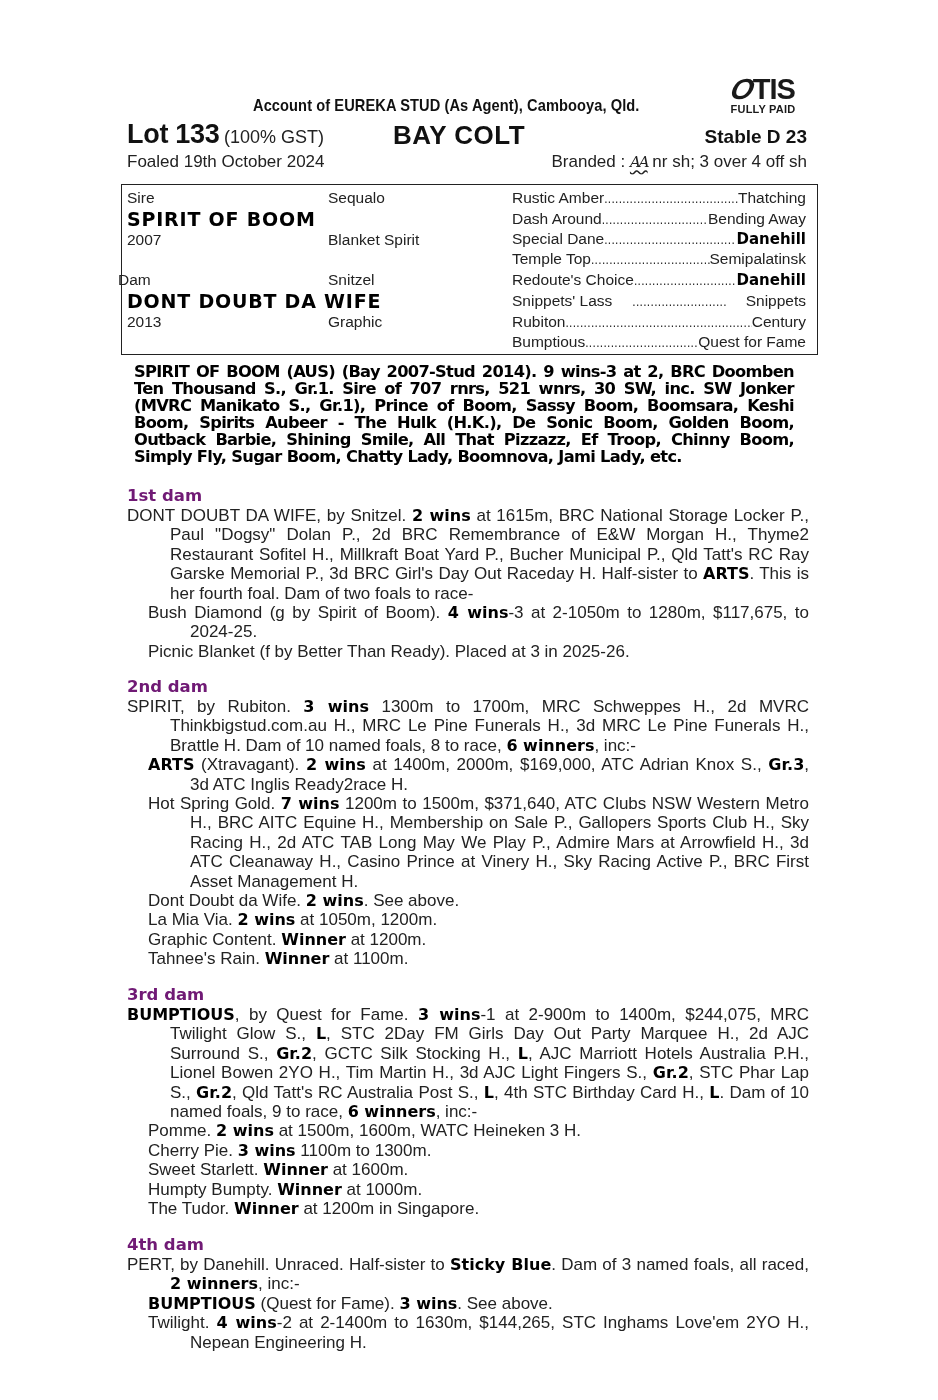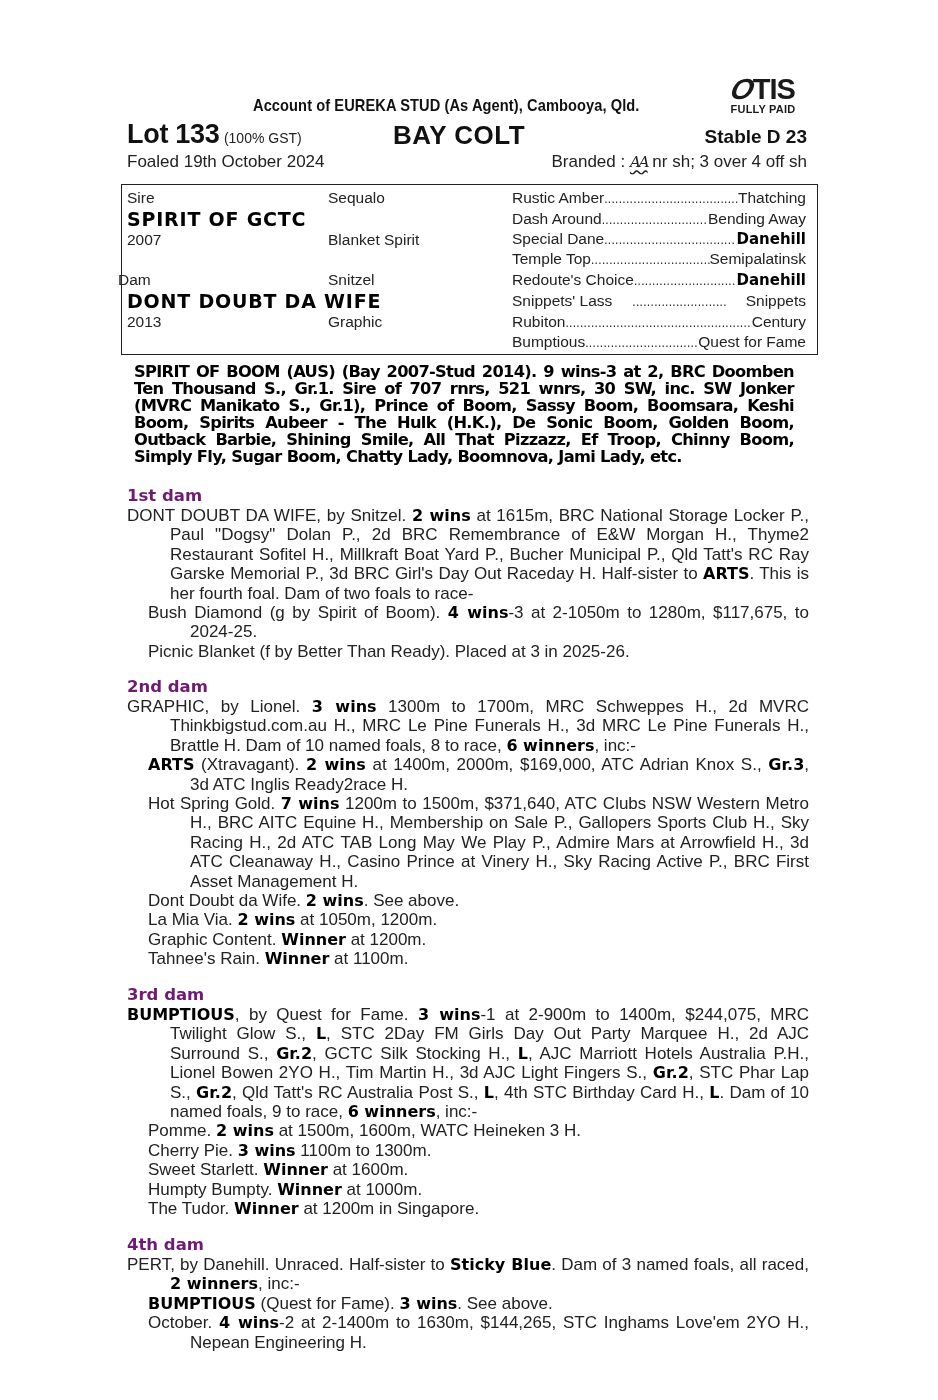--- a/index.html
+++ b/index.html
@@ -6,21 +6,21 @@
   body { width:938px; height:1400px; position:relative; font-family:"Liberation Sans", sans-serif; color:#111; overflow:hidden; }
   .abs { position:absolute; }
   .cond { font-family:"Liberation Sans Narrow","Liberation Sans", sans-serif; }
   .account { left:253px; top:96px; font-size:17px; font-weight:bold; transform:scaleX(0.86); transform-origin:left top; white-space:nowrap; letter-spacing:0.1px; }
   .logo { left:720px; top:76px; width:86px; text-align:center; }
   .logo-main { font-size:29px; font-weight:900; font-style:normal; line-height:27px; letter-spacing:-1px; color:#1a1a1a; }
   .logo-main .o { display:inline-block; font-style:italic; transform:skewX(-14deg); }
   .logo-sub { font-size:11px; font-weight:bold; letter-spacing:0.2px; margin-top:0px; color:#1a1a1a; }
   .lot { left:127px; top:119px; white-space:nowrap; }
   .lot-main { font-size:27px; font-weight:bold; letter-spacing:-0.3px; }
-  .lot-gst { font-size:14px; color:#222; }
+  .lot-gst { font-size:18px; color:#222; }
   .colour { left:393px; top:120px; font-size:26px; font-weight:bold; letter-spacing:0.5px; }
   .stable { right:131px; top:126px; font-size:19px; font-weight:bold; }
   .foaled { left:127px; top:152px; font-size:17px; color:#222; }
   .branded { right:131px; top:152px; font-size:17px; color:#222; white-space:nowrap; }
   .brand-mark { display:inline-block; font-style:italic; font-family:"DejaVu Serif", serif; font-size:15px; text-decoration:underline wavy; text-underline-offset:2px; letter-spacing:-2px; }
 
   .pedbox { left:121px; top:184px; width:695px; height:169px; border:1.5px solid #222; }
   .ped { font-size:15.5px; color:#222; white-space:nowrap; }
   .ped-bold { font-weight:900; font-size:19px; letter-spacing:0.8px; color:#000; font-family:"DejaVu Sans", sans-serif; }
   .ped-right { left:512px; width:294px; font-size:15.5px; color:#222; display:flex; white-space:nowrap; }
@@ -56,21 +56,21 @@
 <div class="abs colour">BAY COLT</div>
 <div class="abs stable">Stable D 23</div>
 <div class="abs foaled">Foaled 19th October 2024</div>
 <div class="abs branded">
   <span>Branded : </span><span class="brand-mark">AA</span><span> nr sh; 3 over 4 off sh</span>
 </div>
 
 <div class="abs pedbox"></div>
 
 <div class="abs ped" style="left:127px;top:189px;">Sire</div>
-<div class="abs ped ped-bold" style="left:127px;top:208px;">SPIRIT OF GCTC</div>
+<div class="abs ped ped-bold" style="left:127px;top:208px;">SPIRIT OF BOOM</div>
 <div class="abs ped" style="left:127px;top:231px;">2007</div>
 <div class="abs ped" style="left:118px;top:271px;">Dam</div>
 <div class="abs ped ped-bold" style="left:127px;top:290px;">DONT DOUBT DA WIFE</div>
 <div class="abs ped" style="left:127px;top:313px;">2013</div>
 
 <div class="abs ped" style="left:328px;top:189px;">Sequalo</div>
 <div class="abs ped" style="left:328px;top:231px;">Blanket Spirit</div>
 <div class="abs ped" style="left:328px;top:271px;">Snitzel</div>
 <div class="abs ped" style="left:328px;top:313px;">Graphic</div>
 
@@ -118,35 +118,35 @@
 <div class="abs sirebio cond">SPIRIT OF BOOM (AUS) (Bay 2007-Stud 2014). 9 wins-3 at 2, BRC Doomben Ten Thousand S., Gr.1. Sire of 707 rnrs, 521 wnrs, 30 SW, inc. SW Jonker (MVRC Manikato S., Gr.1), Prince of Boom, Sassy Boom, Boomsara, Keshi Boom, Spirits Aubeer - The Hulk (H.K.), De Sonic Boom, Golden Boom, Outback Barbie, Shining Smile, All That Pizzazz, Ef Troop, Chinny Boom, Simply Fly, Sugar Boom, Chatty Lady, Boomnova, Jami Lady, etc.</div>
 
 <div class="section" style="top:486px;">
     <div class="sec-title">1st dam</div>
     <div class="para hang0"><span>DONT DOUBT DA WIFE, by Snitzel. </span><span class="b">2 wins</span><span> at 1615m, BRC National Storage Locker P., Paul "Dogsy" Dolan P., 2d BRC Remembrance of E&amp;W Morgan H., Thyme2 Restaurant Sofitel H., Millkraft Boat Yard P., Bucher Municipal P., Qld Tatt's RC Ray Garske Memorial P., 3d BRC Girl's Day Out Raceday H. Half-sister to </span><span class="b">ARTS</span><span>. This is her fourth foal. Dam of two foals to race-</span></div>
     <div class="para hang1"><span>Bush Diamond (g by Spirit of Boom). </span><span class="b">4 wins</span><span>-3 at 2-1050m to 1280m, $117,675, to 2024-25.</span></div>
     <div class="para hang1"><span>Picnic Blanket (f by Better Than Ready). Placed at 3 in 2025-26.</span></div>
   </div>
 <div class="section" style="top:677px;">
     <div class="sec-title">2nd dam</div>
-    <div class="para hang0"><span>GRAPHIC, by Lionel. </span><span class="b">3 wins</span><span> 1300m to 1700m, MRC Schweppes H., 2d MVRC Thinkbigstud.com.au H., MRC Le Pine Funerals H., 3d MRC Le Pine Funerals H., Brattle H. Dam of 10 named foals, 8 to race, </span><span class="b">6 winners</span><span>, inc:-</span></div>
+    <div class="para hang0"><span>SPIRIT, by Rubiton. </span><span class="b">3 wins</span><span> 1300m to 1700m, MRC Schweppes H., 2d MVRC Thinkbigstud.com.au H., MRC Le Pine Funerals H., 3d MRC Le Pine Funerals H., Brattle H. Dam of 10 named foals, 8 to race, </span><span class="b">6 winners</span><span>, inc:-</span></div>
     <div class="para hang1"><span class="b">ARTS</span><span> (Xtravagant). </span><span class="b">2 wins</span><span> at 1400m, 2000m, $169,000, ATC Adrian Knox S., </span><span class="b">Gr.3</span><span>, 3d ATC Inglis Ready2race H.</span></div>
     <div class="para hang1"><span>Hot Spring Gold. </span><span class="b">7 wins</span><span> 1200m to 1500m, $371,640, ATC Clubs NSW Western Metro H., BRC AITC Equine H., Membership on Sale P., Gallopers Sports Club H., Sky Racing H., 2d ATC TAB Long May We Play P., Admire Mars at Arrowfield H., 3d ATC Cleanaway H., Casino Prince at Vinery H., Sky Racing Active P., BRC First Asset Management H.</span></div>
     <div class="para hang1"><span>Dont Doubt da Wife. </span><span class="b">2 wins</span><span>. See above.</span></div>
     <div class="para hang1"><span>La Mia Via. </span><span class="b">2 wins</span><span> at 1050m, 1200m.</span></div>
     <div class="para hang1"><span>Graphic Content. </span><span class="b">Winner</span><span> at 1200m.</span></div>
     <div class="para hang1"><span>Tahnee's Rain. </span><span class="b">Winner</span><span> at 1100m.</span></div>
   </div>
 <div class="section" style="top:985px;">
     <div class="sec-title">3rd dam</div>
     <div class="para hang0"><span class="b">BUMPTIOUS</span><span>, by Quest for Fame. </span><span class="b">3 wins</span><span>-1 at 2-900m to 1400m, $244,075, MRC Twilight Glow S., </span><span class="b">L</span><span>, STC 2Day FM Girls Day Out Party Marquee H., 2d AJC Surround S., </span><span class="b">Gr.2</span><span>, GCTC Silk Stocking H., </span><span class="b">L</span><span>, AJC Marriott Hotels Australia P.H., Lionel Bowen 2YO H., Tim Martin H., 3d AJC Light Fingers S., </span><span class="b">Gr.2</span><span>, STC Phar Lap S., </span><span class="b">Gr.2</span><span>, Qld Tatt's RC Australia Post S., </span><span class="b">L</span><span>, 4th STC Birthday Card H., </span><span class="b">L</span><span>. Dam of 10 named foals, 9 to race, </span><span class="b">6 winners</span><span>, inc:-</span></div>
     <div class="para hang1"><span>Pomme. </span><span class="b">2 wins</span><span> at 1500m, 1600m, WATC Heineken 3 H.</span></div>
     <div class="para hang1"><span>Cherry Pie. </span><span class="b">3 wins</span><span> 1100m to 1300m.</span></div>
     <div class="para hang1"><span>Sweet Starlett. </span><span class="b">Winner</span><span> at 1600m.</span></div>
     <div class="para hang1"><span>Humpty Bumpty. </span><span class="b">Winner</span><span> at 1000m.</span></div>
     <div class="para hang1"><span>The Tudor. </span><span class="b">Winner</span><span> at 1200m in Singapore.</span></div>
   </div>
 <div class="section" style="top:1235px;">
     <div class="sec-title">4th dam</div>
     <div class="para hang0"><span>PERT, by Danehill. Unraced. Half-sister to </span><span class="b">Sticky Blue</span><span>. Dam of 3 named foals, all raced, </span><span class="b">2 winners</span><span>, inc:-</span></div>
     <div class="para hang1"><span class="b">BUMPTIOUS</span><span> (Quest for Fame). </span><span class="b">3 wins</span><span>. See above.</span></div>
-    <div class="para hang1"><span>October. </span><span class="b">4 wins</span><span>-2 at 2-1400m to 1630m, $144,265, STC Inghams Love'em 2YO H., Nepean Engineering H.</span></div>
+    <div class="para hang1"><span>Twilight. </span><span class="b">4 wins</span><span>-2 at 2-1400m to 1630m, $144,265, STC Inghams Love'em 2YO H., Nepean Engineering H.</span></div>
   </div>
 
 </body></html>

